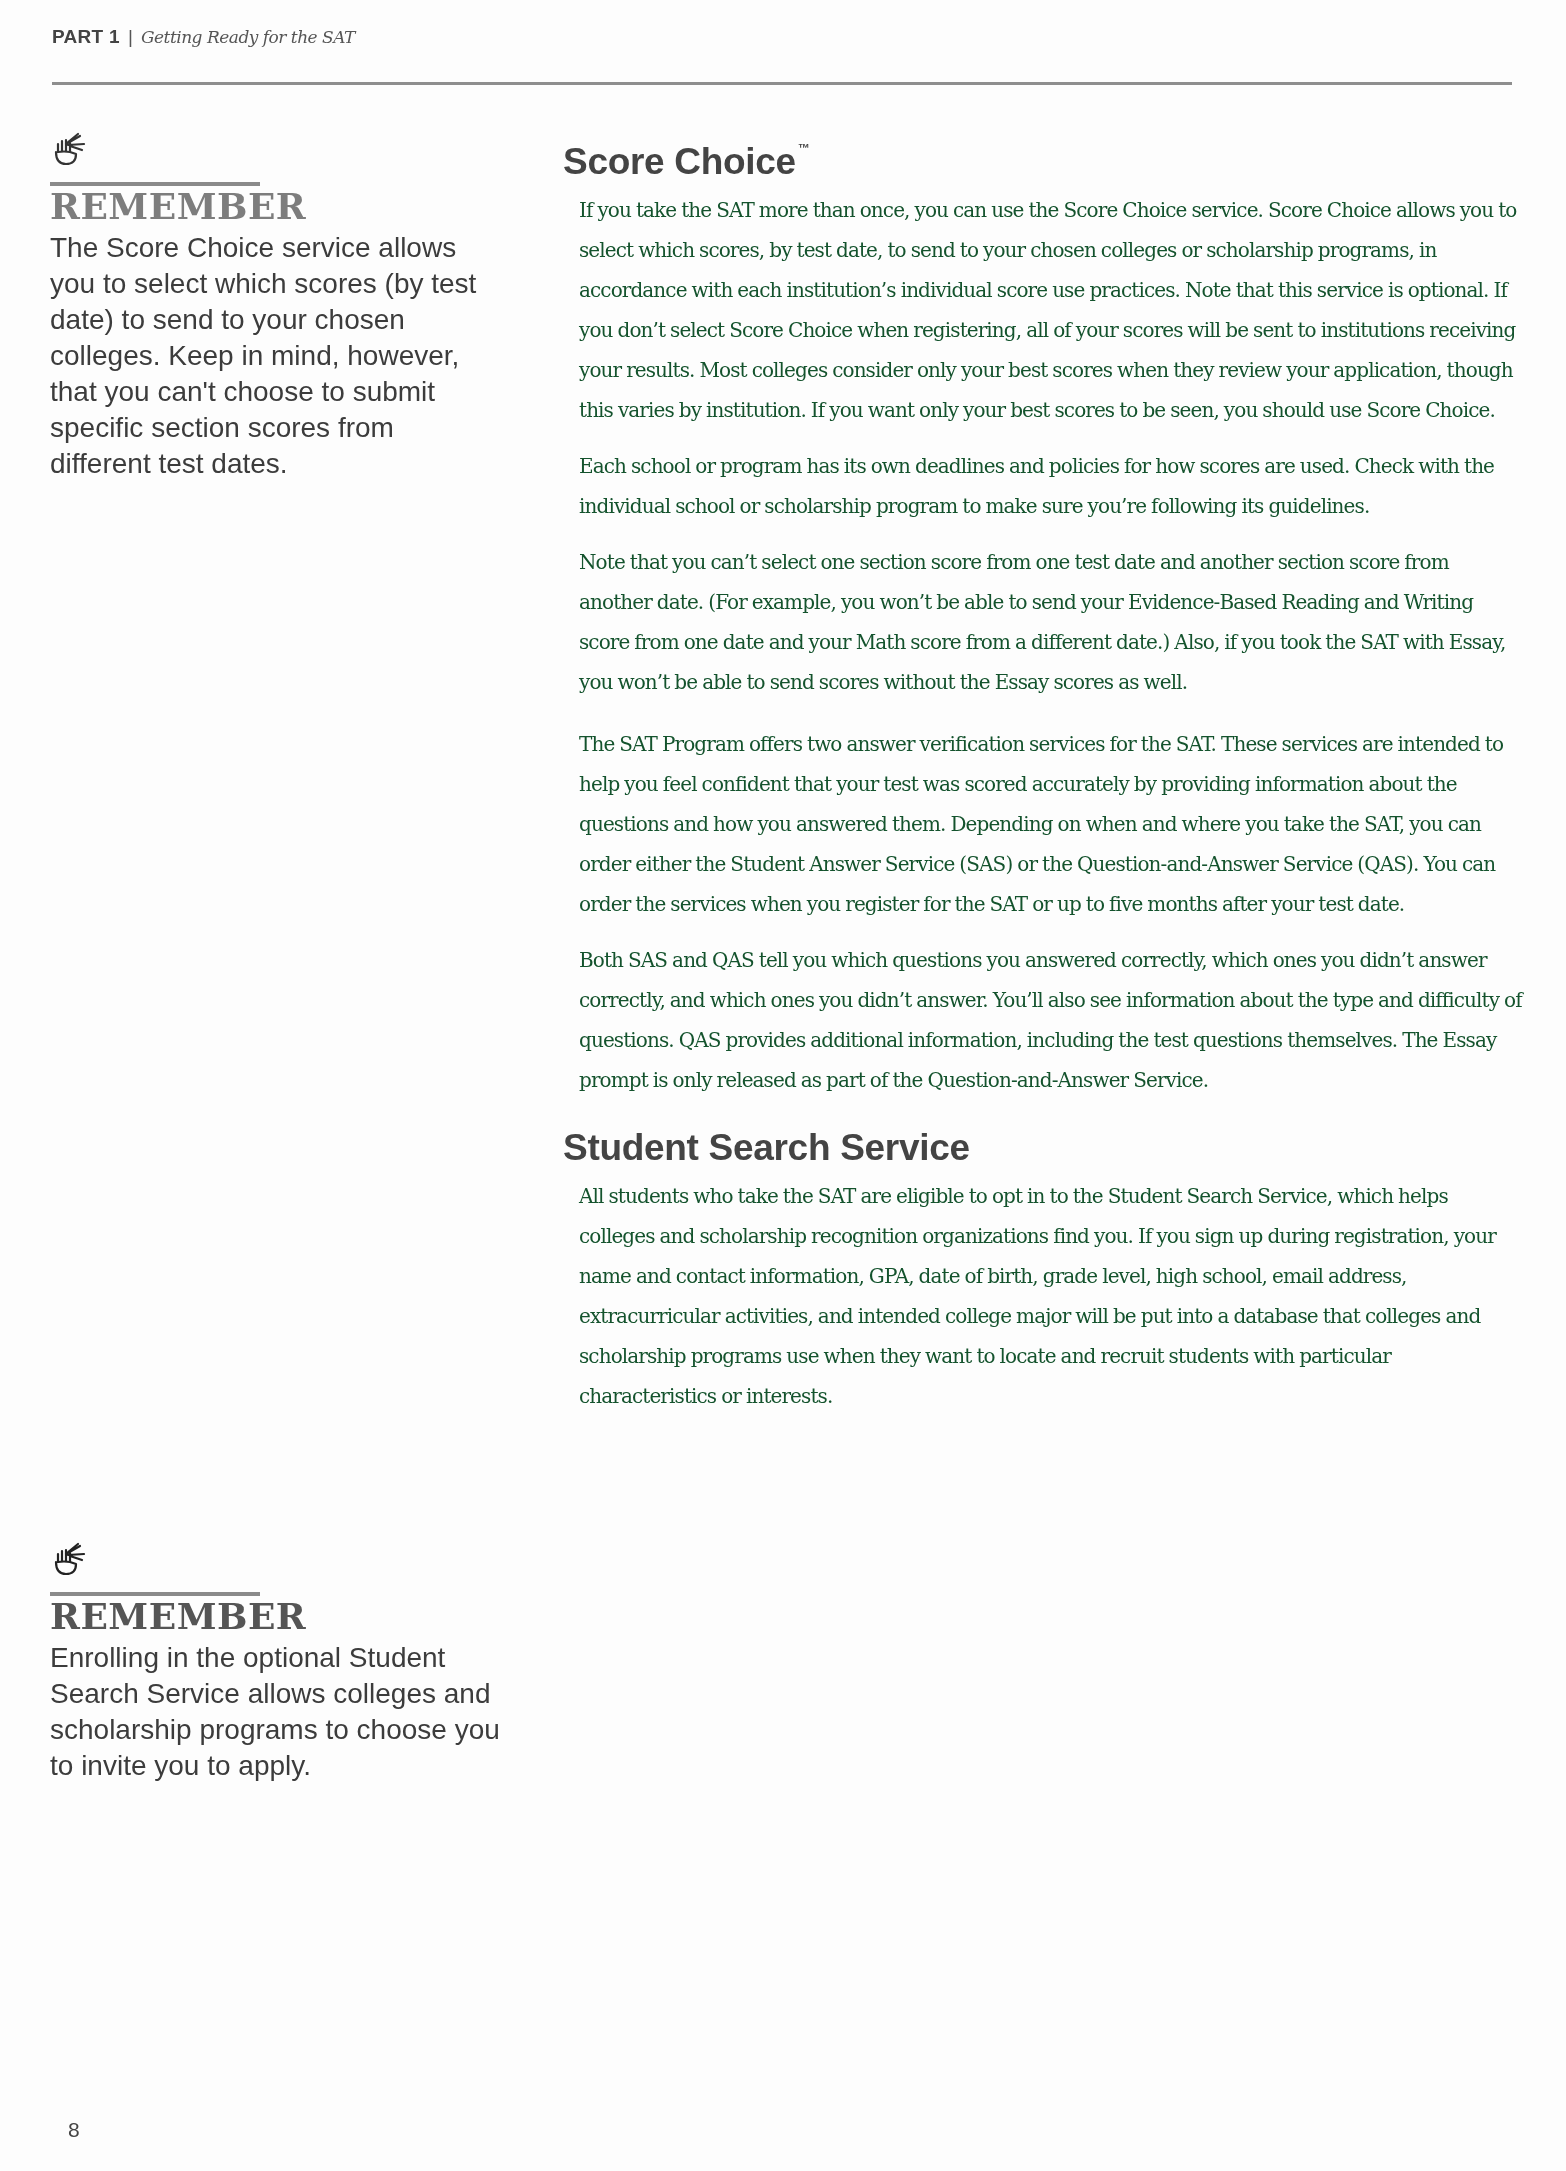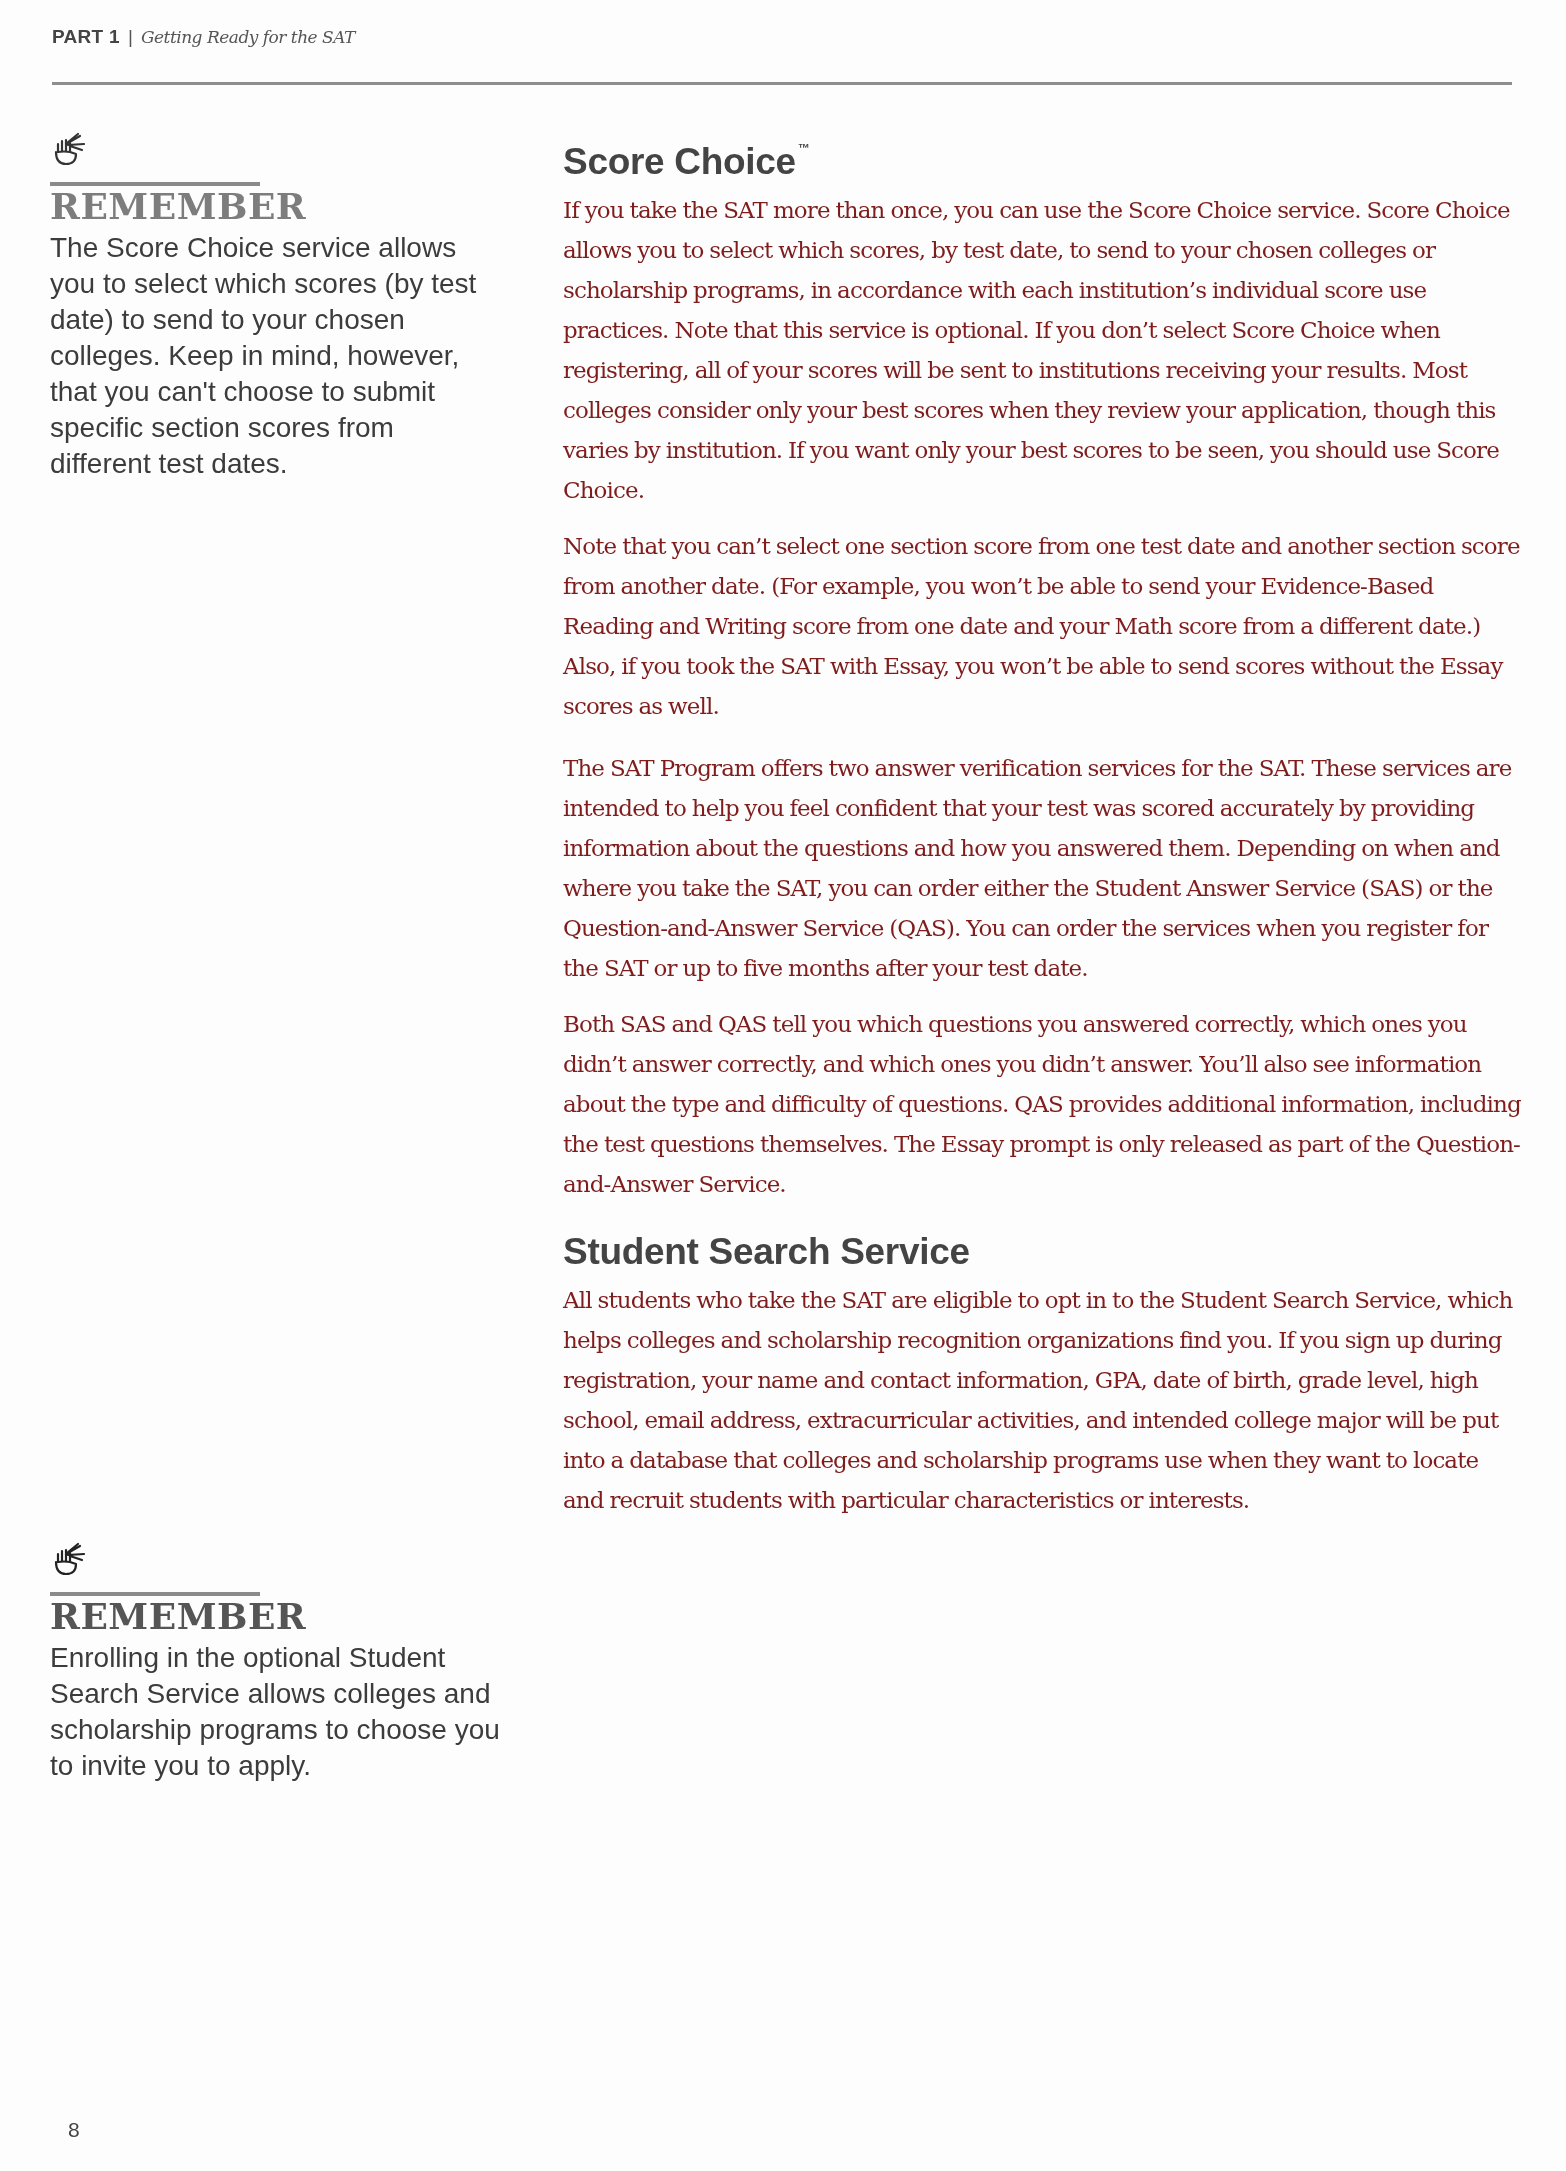--- a/index.html
+++ b/index.html
@@ -39,22 +39,22 @@
     #remember2 { top: 1540px; }
     .main {
       position: absolute; left: 563px; top: 122px; width: 960px;
     }
     .main h2 {
       font-family: "Liberation Sans", sans-serif; font-weight: bold; font-size: 37px;
       color: #444; margin: 0; line-height: 52px; letter-spacing: -0.3px;
     }
     .main h2 sup { font-size: 12px; vertical-align: 22px; margin-left: 2px; }
     .main p {
-      font-family: "DejaVu Serif", serif; font-size: 23px; line-height: 40px;
-      color: #7f1d1d; margin: 2px 0 16px 0; letter-spacing: -0.9px; word-spacing: -0.5px;
+      font-family: "DejaVu Serif", serif; font-size: 20px; line-height: 40px;
+      color: #14532d; margin: 2px 0 16px 16px; letter-spacing: -0.9px; word-spacing: -0.5px;
     }
     .main section + section { margin-top: 24px; }
     #sec-score h2 { margin-bottom: 0; }
     #sec-verify { margin-top: 22px; }
     #sec-search { margin-top: 22px; }
     .page-number {
       position: absolute; left: 68px; top: 2118px;
       font-family: "Liberation Sans", sans-serif; font-size: 21px; color: #444;
     }
   </style>
@@ -87,20 +87,21 @@
   </svg>
   <div class="rule"></div>
   <div class="label dark">REMEMBER</div>
   <div class="text">Enrolling in the optional Student Search Service allows colleges and scholarship programs to choose you to invite you to apply.</div>
 </div>
 
 <div class="main">
   <section id="sec-score">
     <h2><span>Score Choice</span><sup>™</sup></h2>
     <p>If you take the SAT more than once, you can use the Score Choice service. Score Choice allows you to select which scores, by test date, to send to your chosen colleges or scholarship programs, in accordance with each institution’s individual score use practices. Note that this service is optional. If you don’t select Score Choice when registering, all of your scores will be sent to institutions receiving your results. Most colleges consider only your best scores when they review your application, though this varies by institution. If you want only your best scores to be seen, you should use Score Choice.</p>
+    <p>Each school or program has its own deadlines and policies for how scores are used. Check with the individual school or scholarship program to make sure you’re following its guidelines.</p>
     <p>Note that you can’t select one section score from one test date and another section score from another date. (For example, you won’t be able to send your Evidence-Based Reading and Writing score from one date and your Math score from a different date.) Also, if you took the SAT with Essay, you won’t be able to send scores without the Essay scores as well.</p>
   </section>
 
   <section id="sec-verify">
     <p>The SAT Program offers two answer verification services for the SAT. These services are intended to help you feel confident that your test was scored accurately by providing information about the questions and how you answered them. Depending on when and where you take the SAT, you can order either the Student Answer Service (SAS) or the Question-and-Answer Service (QAS). You can order the services when you register for the SAT or up to five months after your test date.</p>
     <p>Both SAS and QAS tell you which questions you answered correctly, which ones you didn’t answer correctly, and which ones you didn’t answer. You’ll also see information about the type and difficulty of questions. QAS provides additional information, including the test questions themselves. The Essay prompt is only released as part of the Question-and-Answer Service.</p>
   </section>
 
   <section id="sec-search">
     <h2>Student Search Service</h2>

